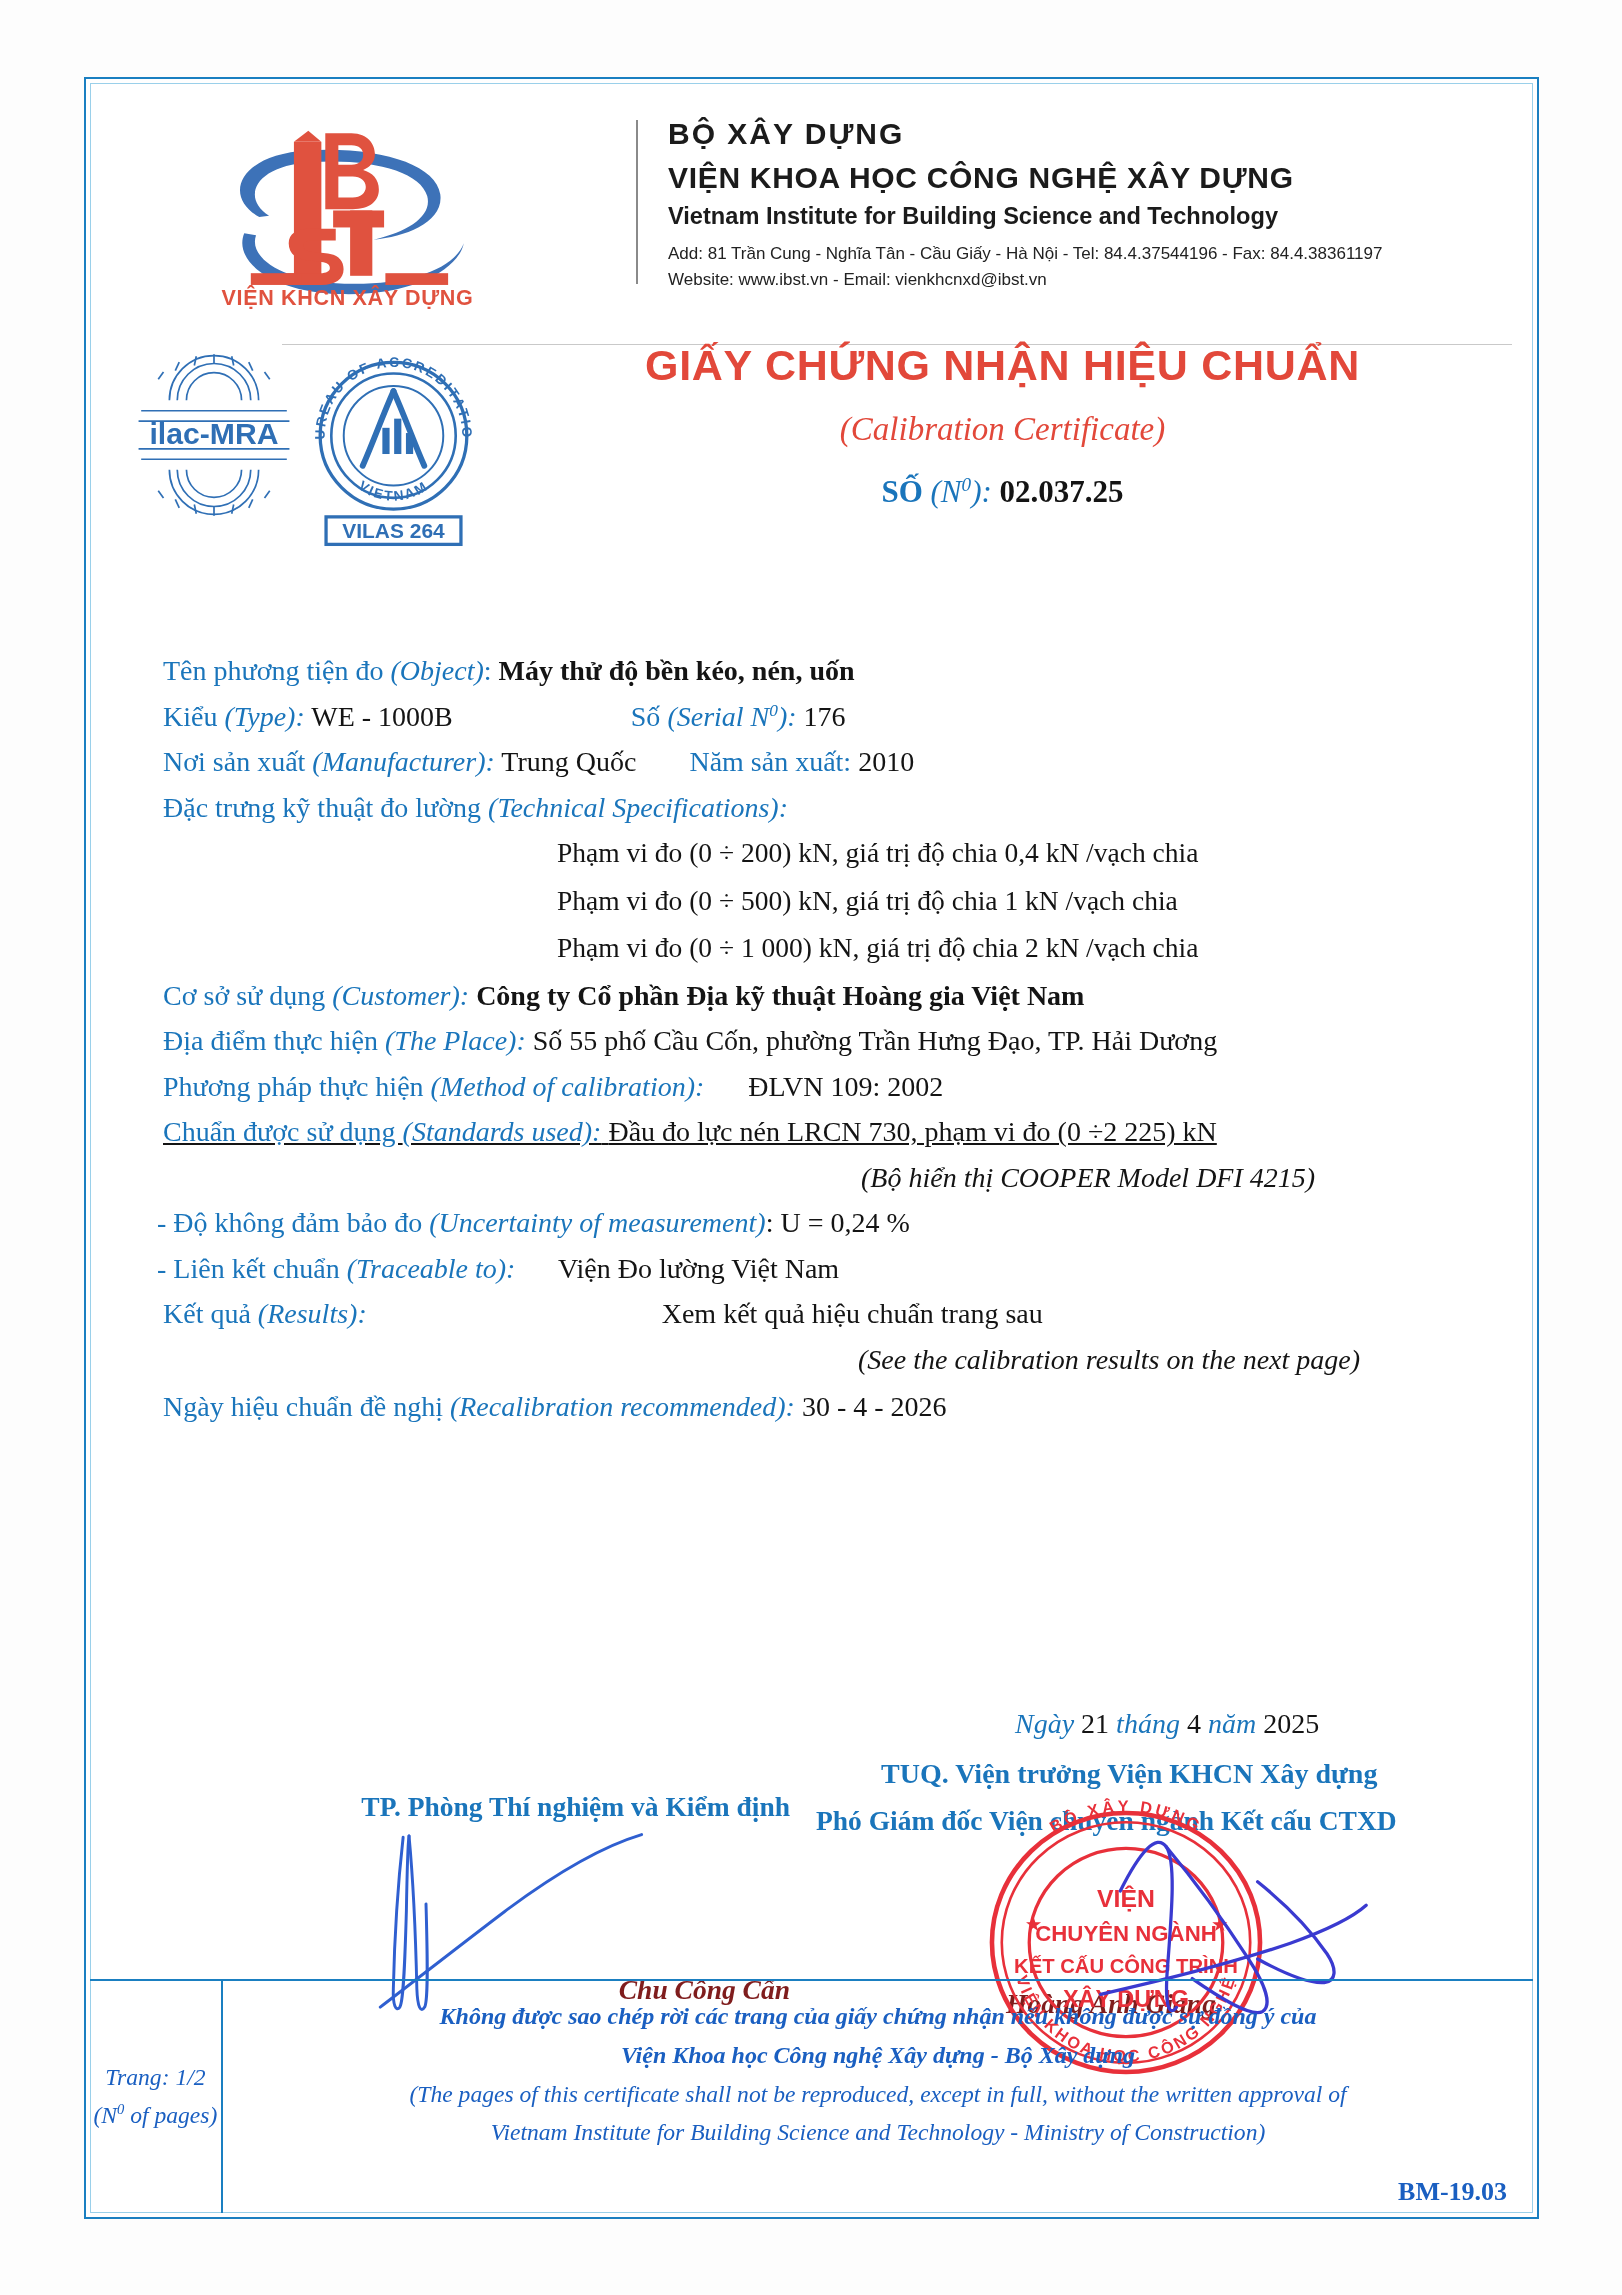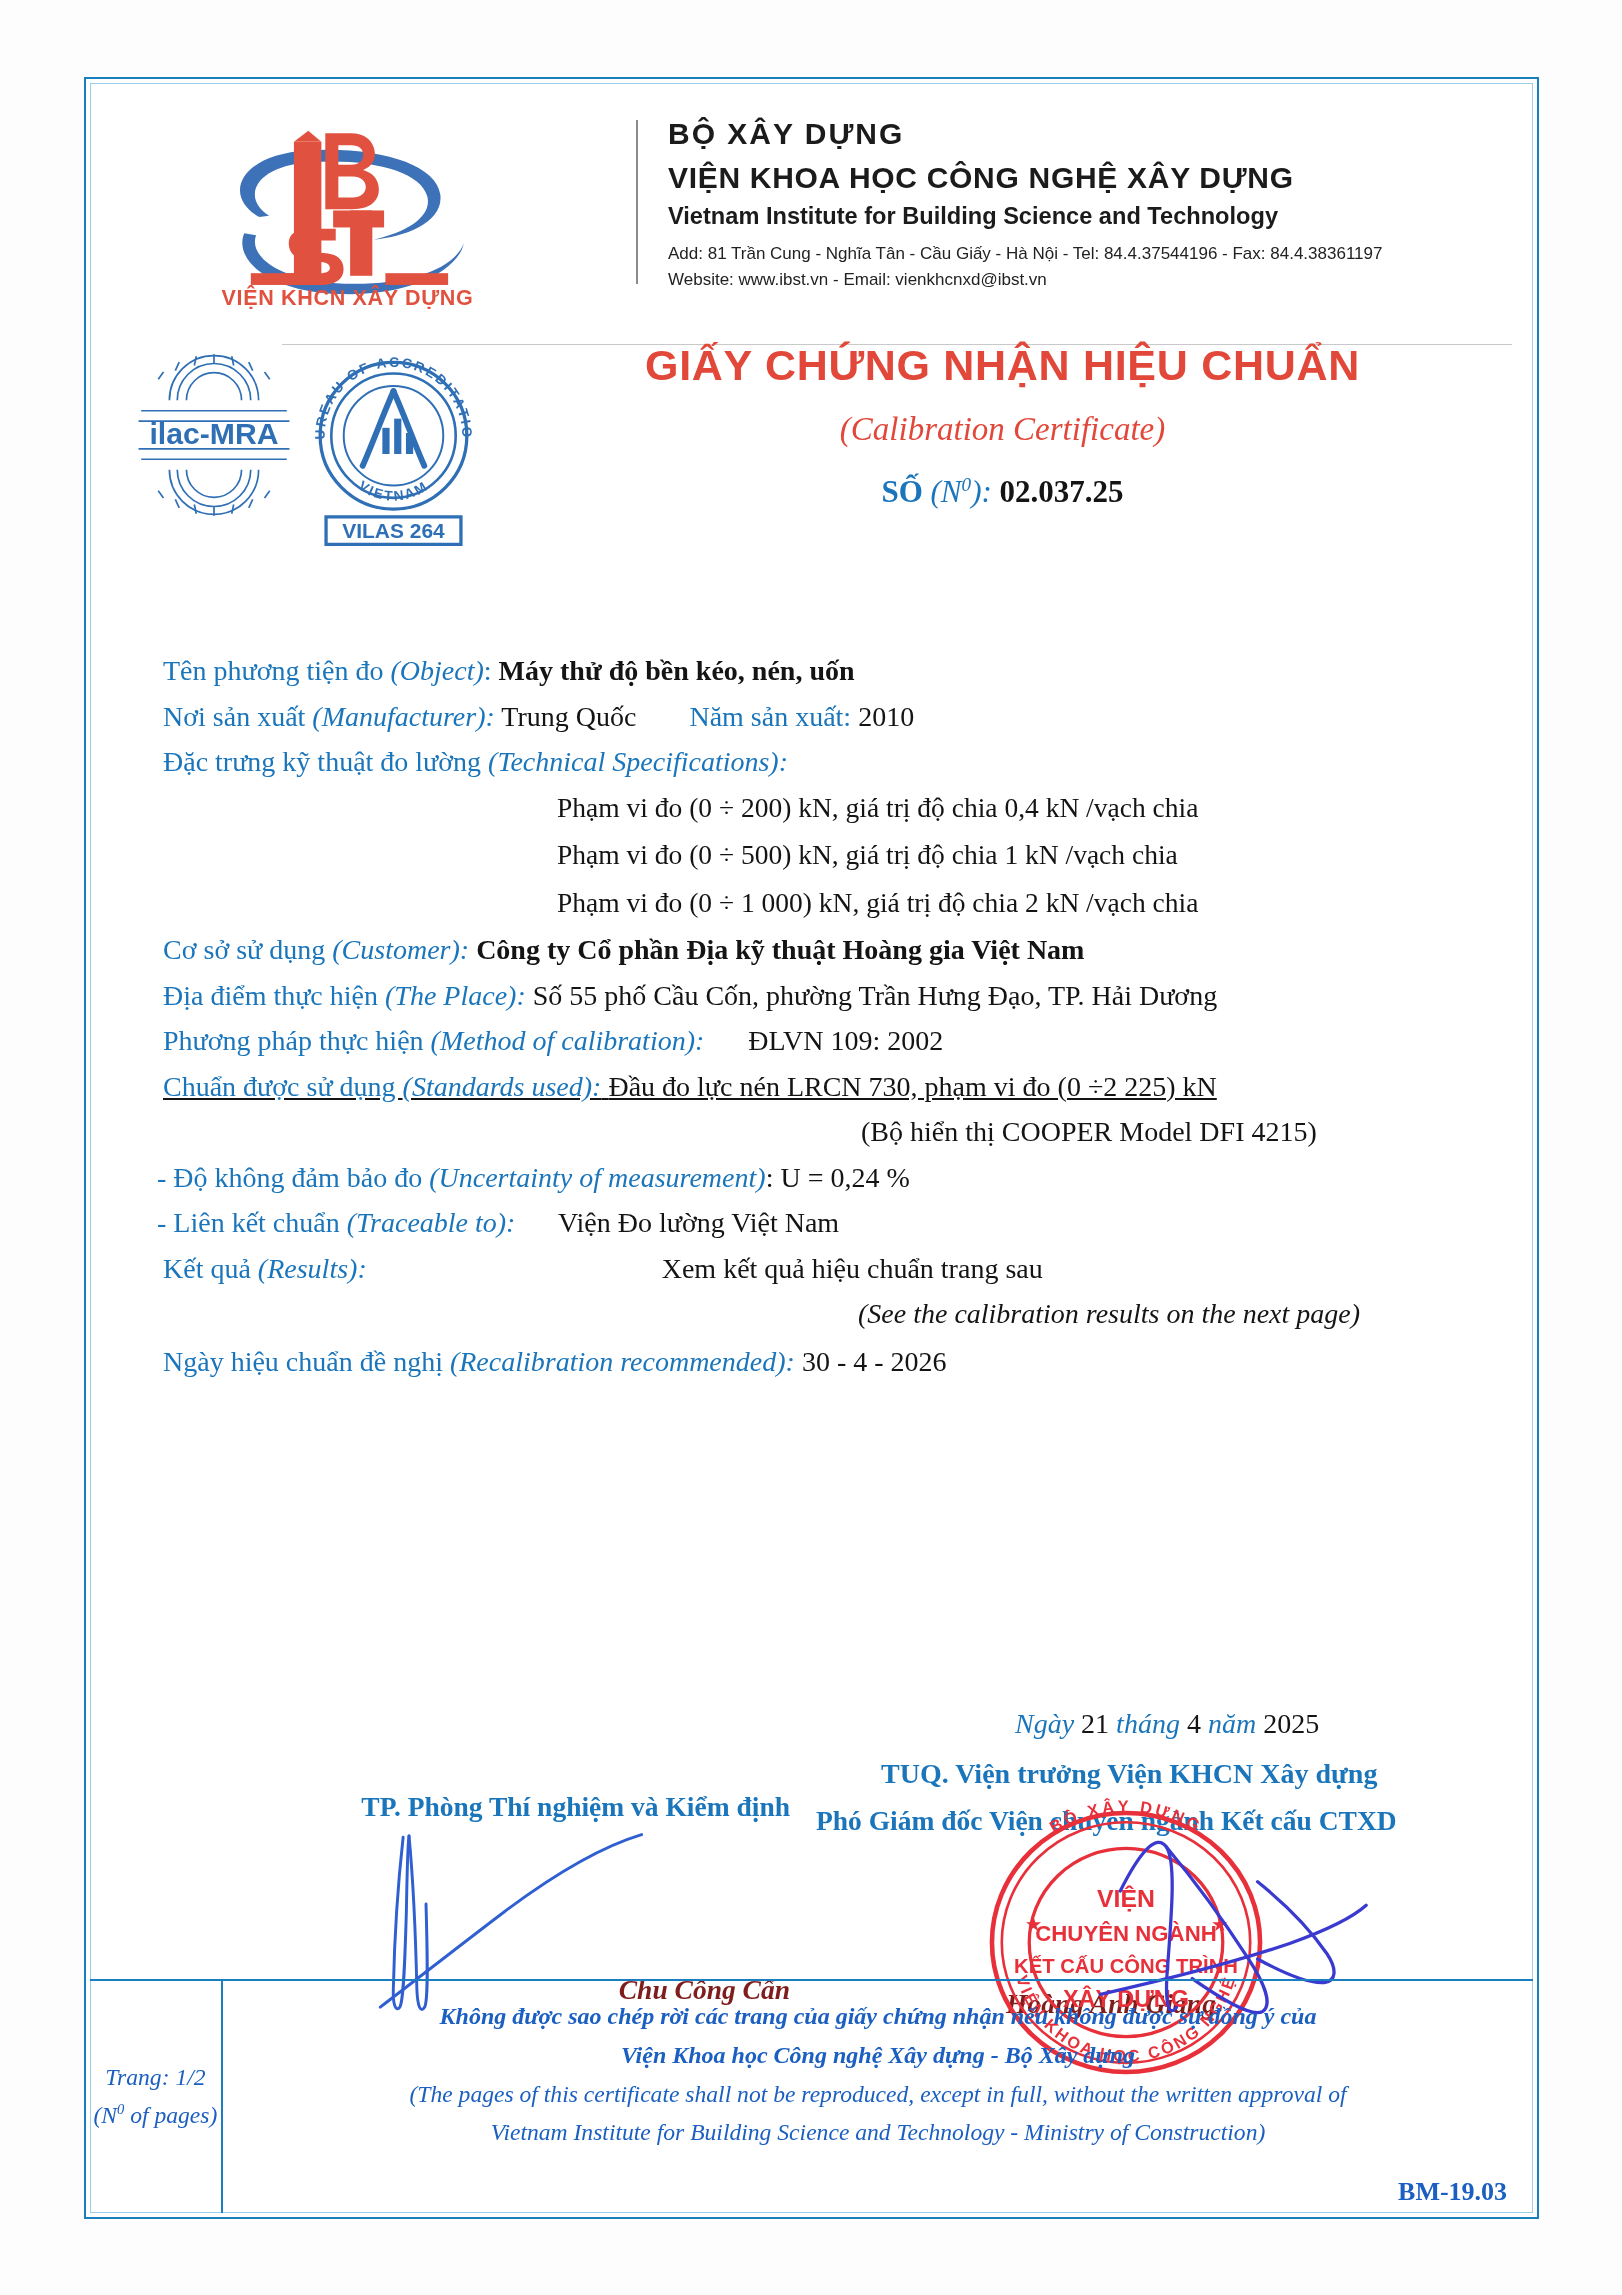--- a/index.html
+++ b/index.html
@@ -199,20 +199,27 @@
     </div>
   </div>
 
   <div class="body">
 
     <div class="row" style="padding-left:77px;">
       <span class="lbl">Tên phương tiện đo </span><span class="lbl"><i>(Object)</i>:</span>
       <span class="val b">Máy thử độ bền kéo, nén, uốn</span>
     </div>
 
+    <div class="row" style="padding-left:77px;">
+      <span class="lbl">Kiểu </span><span class="lbl"><i>(Type):</i></span>
+      <span class="val">WE - 1000B</span>
+      <span style="display:inline-block;width:164px;"></span>
+      <span class="lbl">Số </span><span class="lbl"><i><span>(Serial N</span><sup>0</sup><span>):</span></i></span>
+      <span class="val">176</span>
+    </div>
 
     <div class="row" style="padding-left:77px;">
       <span class="lbl">Nơi sản xuất </span><span class="lbl"><i>(Manufacturer):</i></span>
       <span class="val">Trung Quốc</span>
       <span style="display:inline-block;width:39px;"></span>
       <span class="lbl">Năm sản xuất:</span>
       <span class="val">2010</span>
     </div>
 
     <div class="row" style="padding-left:77px;">
@@ -243,21 +250,21 @@
       <span class="lbl">Phương pháp thực hiện </span><span class="lbl"><i>(Method of calibration):</i></span>
       <span style="display:inline-block;width:30px;"></span>
       <span class="val">ĐLVN 109: 2002</span>
     </div>
 
     <div class="row" style="padding-left:77px;text-decoration:underline;">
       <span class="lbl">Chuẩn được sử dụng </span><span class="lbl"><i>(Standards used):</i></span>
       <span class="val">Đầu đo lực nén LRCN 730, phạm vi đo (0 ÷2 225) kN</span>
     </div>
 
-    <div class="row" style="padding-left:775px;">
+    <div class="row" style="padding-left:775px;font-style:italic;">
       <span class="val">(Bộ hiển thị COOPER Model DFI 4215)</span>
     </div>
 
     <div class="row" style="padding-left:71px;">
       <span class="lbl">- Độ không đảm bảo đo </span><span class="lbl"><i>(Uncertainty of measurement)</i></span><span class="val">: U = 0,24 %</span>
     </div>
 
     <div class="row" style="padding-left:71px;">
       <span class="lbl">- Liên kết chuẩn </span><span class="lbl"><i>(Traceable to):</i></span>
       <span style="display:inline-block;width:29px;"></span>

